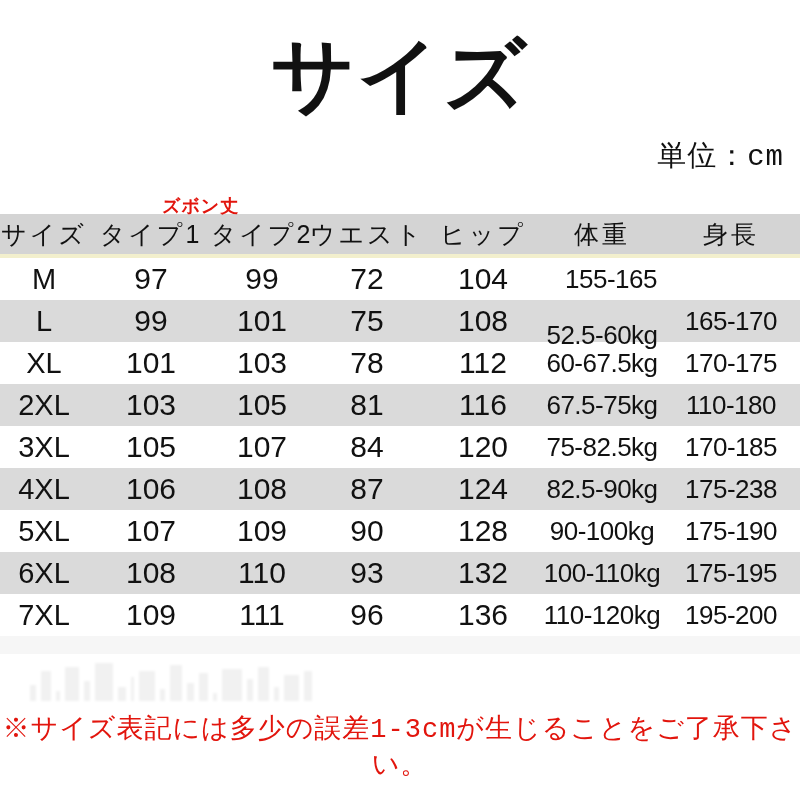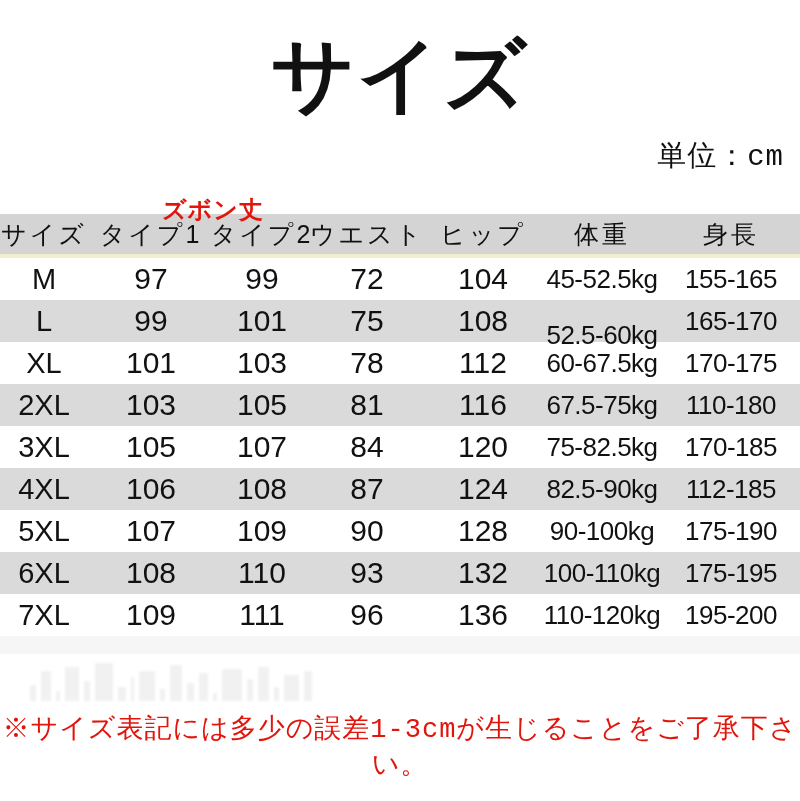--- a/index.html
+++ b/index.html
@@ -18,21 +18,21 @@
     position:absolute;top:26px;left:0;width:100%;text-align:center;
     font-size:82px;font-weight:bold;letter-spacing:2px;line-height:1.2;margin:0;
   }
   .unit{
     position:absolute;top:136px;right:16px;
     font-family:"Liberation Mono","DejaVu Sans Mono",monospace;
     font-size:29px;letter-spacing:1px;
   }
   .pants-label{
     position:absolute;top:194px;left:162px;z-index:3;
-    color:var(--accent-red);font-size:24px;letter-spacing:1px;font-weight:bold;
+    color:var(--accent-red);font-size:18px;letter-spacing:1px;font-weight:bold;
   }
   .size-table{position:absolute;top:214px;left:0;width:800px;z-index:2;}
   .thead{display:flex;height:40px;background:var(--header-bg);}
   .divider{height:4px;background:var(--divider);}
   .trow{display:flex;height:42px;}
   .trow.striped{background:var(--stripe-bg);}
   .trow.plain{background:#ffffff;}
   .cell{
     display:flex;align-items:center;justify-content:center;
     white-space:nowrap;overflow:visible;
@@ -78,21 +78,20 @@
         <div class="cell th c6" style="width: 138px;">身長</div>
       </div>
     <div class="divider"></div>
     <div>
         <div class="trow plain">
           <div class="cell td c0" style="width: 88px;">M</div>
           <div class="cell td c1" style="width: 126px;">97</div>
           <div class="cell td c2" style="width: 96px;">99</div>
           <div class="cell td c3" style="width: 114px;">72</div>
           <div class="cell td c4" style="width: 118px;">104</div>
-          <div class="cell td c5" style="width: 120px;">45-52.5kg</div>
           <div class="cell td c6" style="width: 138px;">155-165</div>
         </div>
         <div class="trow striped">
           <div class="cell td c0" style="width: 88px;">L</div>
           <div class="cell td c1" style="width: 126px;">99</div>
           <div class="cell td c2" style="width: 96px;">101</div>
           <div class="cell td c3" style="width: 114px;">75</div>
           <div class="cell td c4" style="width: 118px;">108</div>
           <div class="cell td c5" style="width: 120px; margin-top: 28px;">52.5-60kg</div>
           <div class="cell td c6" style="width: 138px;">165-170</div>
@@ -124,21 +123,21 @@
           <div class="cell td c5" style="width: 120px;">75-82.5kg</div>
           <div class="cell td c6" style="width: 138px;">170-185</div>
         </div>
         <div class="trow striped">
           <div class="cell td c0" style="width: 88px;">4XL</div>
           <div class="cell td c1" style="width: 126px;">106</div>
           <div class="cell td c2" style="width: 96px;">108</div>
           <div class="cell td c3" style="width: 114px;">87</div>
           <div class="cell td c4" style="width: 118px;">124</div>
           <div class="cell td c5" style="width: 120px;">82.5-90kg</div>
-          <div class="cell td c6" style="width: 138px;">112-185</div>
+          <div class="cell td c6" style="width: 138px;">175-238</div>
         </div>
         <div class="trow plain">
           <div class="cell td c0" style="width: 88px;">5XL</div>
           <div class="cell td c1" style="width: 126px;">107</div>
           <div class="cell td c2" style="width: 96px;">109</div>
           <div class="cell td c3" style="width: 114px;">90</div>
           <div class="cell td c4" style="width: 118px;">128</div>
           <div class="cell td c5" style="width: 120px;">90-100kg</div>
           <div class="cell td c6" style="width: 138px;">175-190</div>
         </div>

